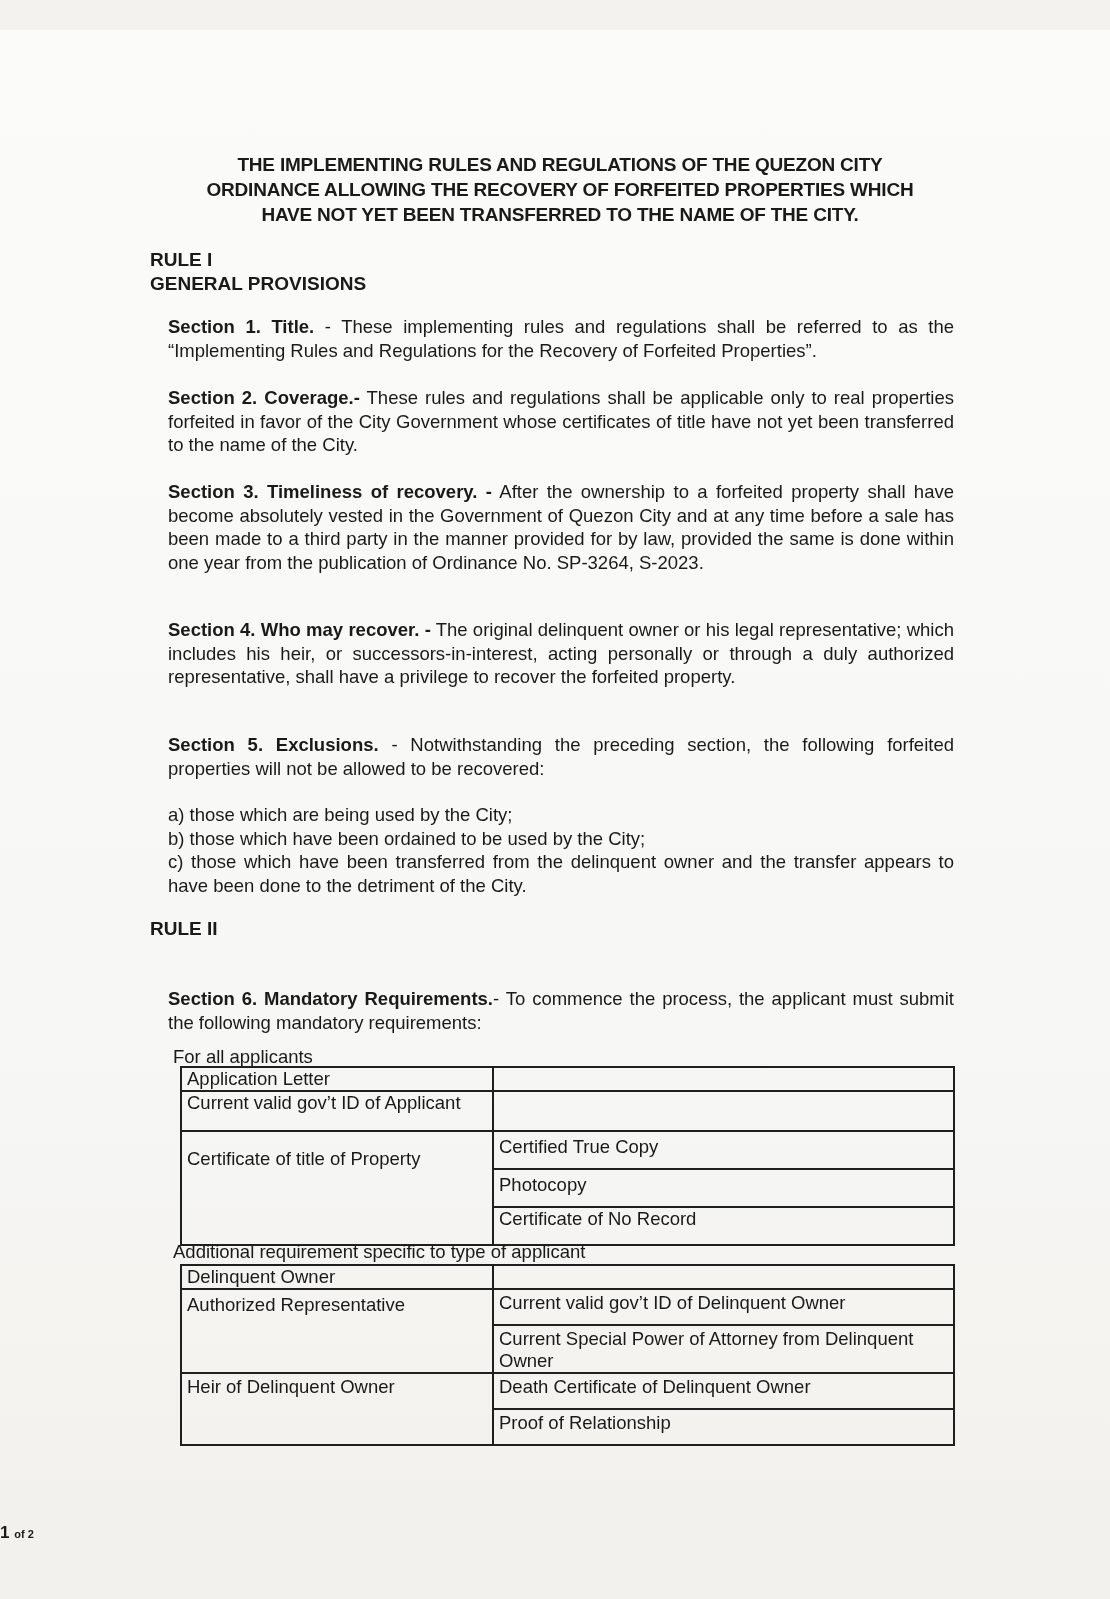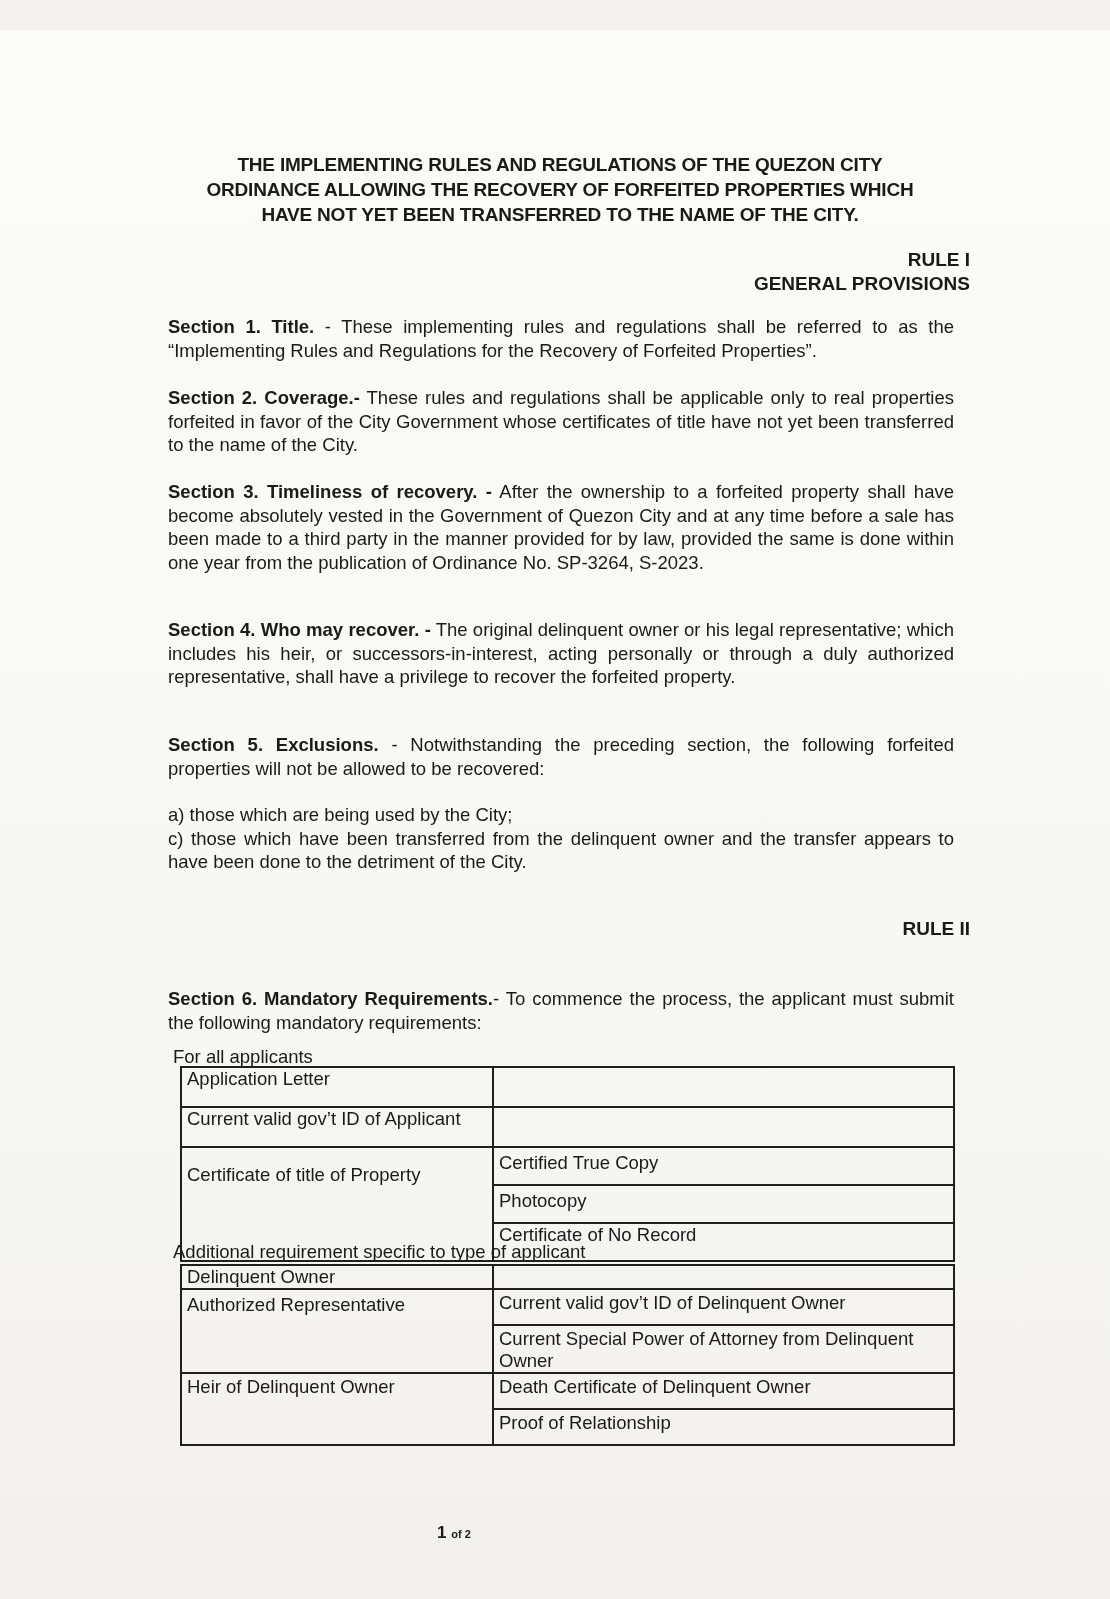--- a/index.html
+++ b/index.html
@@ -15,21 +15,21 @@
     position: absolute; left: 0; top: 0; width: 1110px; height: 1599px;
     background: linear-gradient(180deg, #fbfbfa 0%, #f7f7f5 60%, #f1f0ec 100%);
     margin-top: 30px;
   }
   .title {
     position: absolute; left: 150px; width: 820px; top: 122px;
     text-align: center; font-weight: bold; font-size: 19px; line-height: 25px;
     letter-spacing: -0.2px;
   }
   .rule-head {
-    position: absolute; left: 150px; width: 820px; text-align: right;
+    position: absolute; left: 150px; width: 820px; text-align: left;
     font-weight: bold; font-size: 19px; line-height: 24px;
   }
   .para {
     position: absolute; left: 168px; width: 786px;
     font-size: 18.5px; line-height: 23.5px; text-align: justify;
   }
   .para b { font-weight: bold; }
   .list-item { display: block; }
   .caption {
     position: absolute; left: 173px; font-size: 18.5px; line-height: 22px;
@@ -37,21 +37,21 @@
   table.req {
     position: absolute; left: 180px; width: 775px;
     border-collapse: collapse; font-size: 18.5px;
   }
   table.req td {
     border: 2px solid #1f1f1f; padding: 0 5px; vertical-align: top;
     line-height: 22px;
   }
   table.req td.c1 { width: 300px; }
   .footer {
-    position: absolute; left: 0; width: 908px; top: 1493px; text-align: center;
+    position: absolute; left: 0; width: 908px; top: 1493px; text-align: left;
     font-weight: bold; font-size: 17px;
   }
   .footer small { font-size: 11px; }
 </style>
 </head>
 <body>
 
 <div class="page">
 
   <div class="title">
@@ -80,35 +80,36 @@
   <div class="para" style="top:588px">
     <b>Section 4. Who may recover. -</b><span> The original delinquent owner or his legal representative; which includes his heir, or successors-in-interest, acting personally or through a duly authorized representative, shall have a privilege to recover the forfeited property.</span>
   </div>
 
   <div class="para" style="top:703px">
     <b>Section 5. Exclusions.</b><span> - Notwithstanding the preceding section, the following forfeited properties will not be allowed to be recovered:</span>
   </div>
 
   <div class="para" style="top:773px">
     <span class="list-item">a) those which are being used by the City;</span>
+    <span class="list-item">b) those which have been ordained to be used by the City;</span>
     <span class="list-item">c) those which have been transferred from the delinquent owner and the transfer appears to have been done to the detriment of the City.</span>
   </div>
 
   <div class="rule-head" style="top:887px">
     <div>RULE II</div>
   </div>
 
   <div class="para" style="top:957px">
     <b>Section 6. Mandatory Requirements.</b><span>- To commence the process, the applicant must submit the following mandatory requirements:</span>
   </div>
 
   <div class="caption" style="top:1016px">For all applicants</div>
   <table class="req" style="top:1036px">
     <tbody>
-        <tr style="height:40px">
+        <tr style="height:24px">
       <td class="c1">Application Letter</td>
       <td></td>
     </tr>
     <tr style="height:40px">
       <td class="c1">Current valid gov’t ID of Applicant</td>
       <td></td>
     </tr>
     <tr style="height:38px">
       <td class="c1" rowspan="3" style="padding-top:16px">Certificate of title of Property</td>
       <td style="padding-top:4px">Certified True Copy</td>

